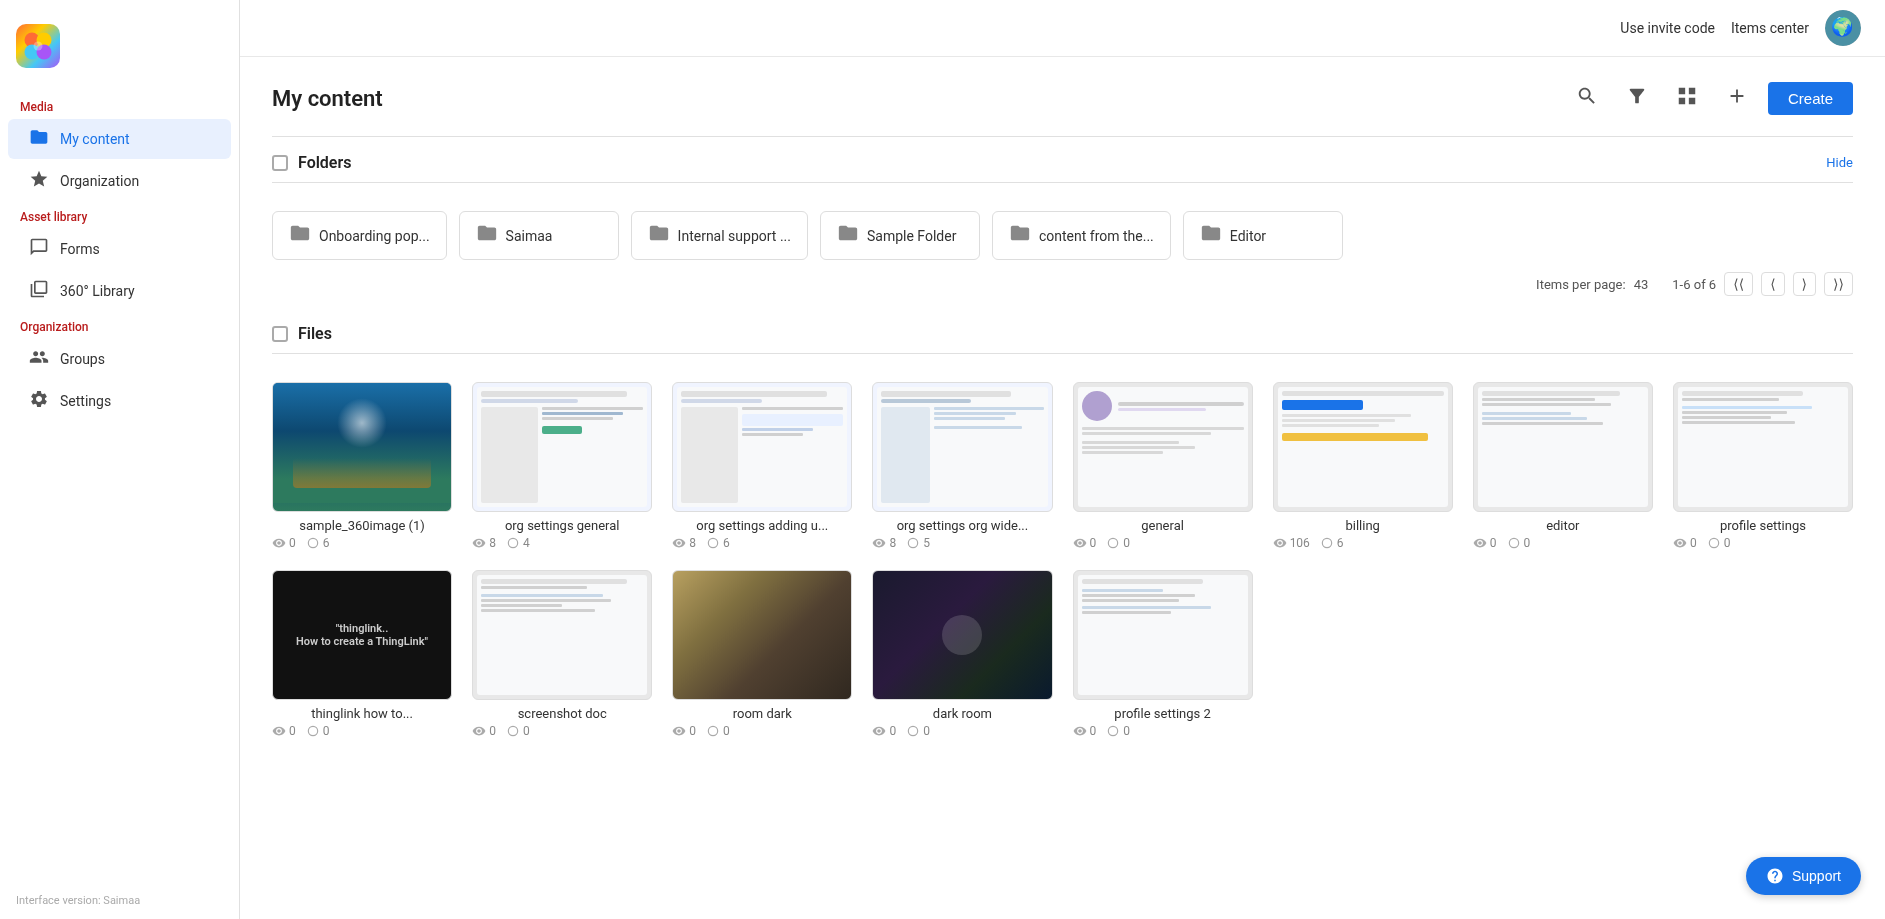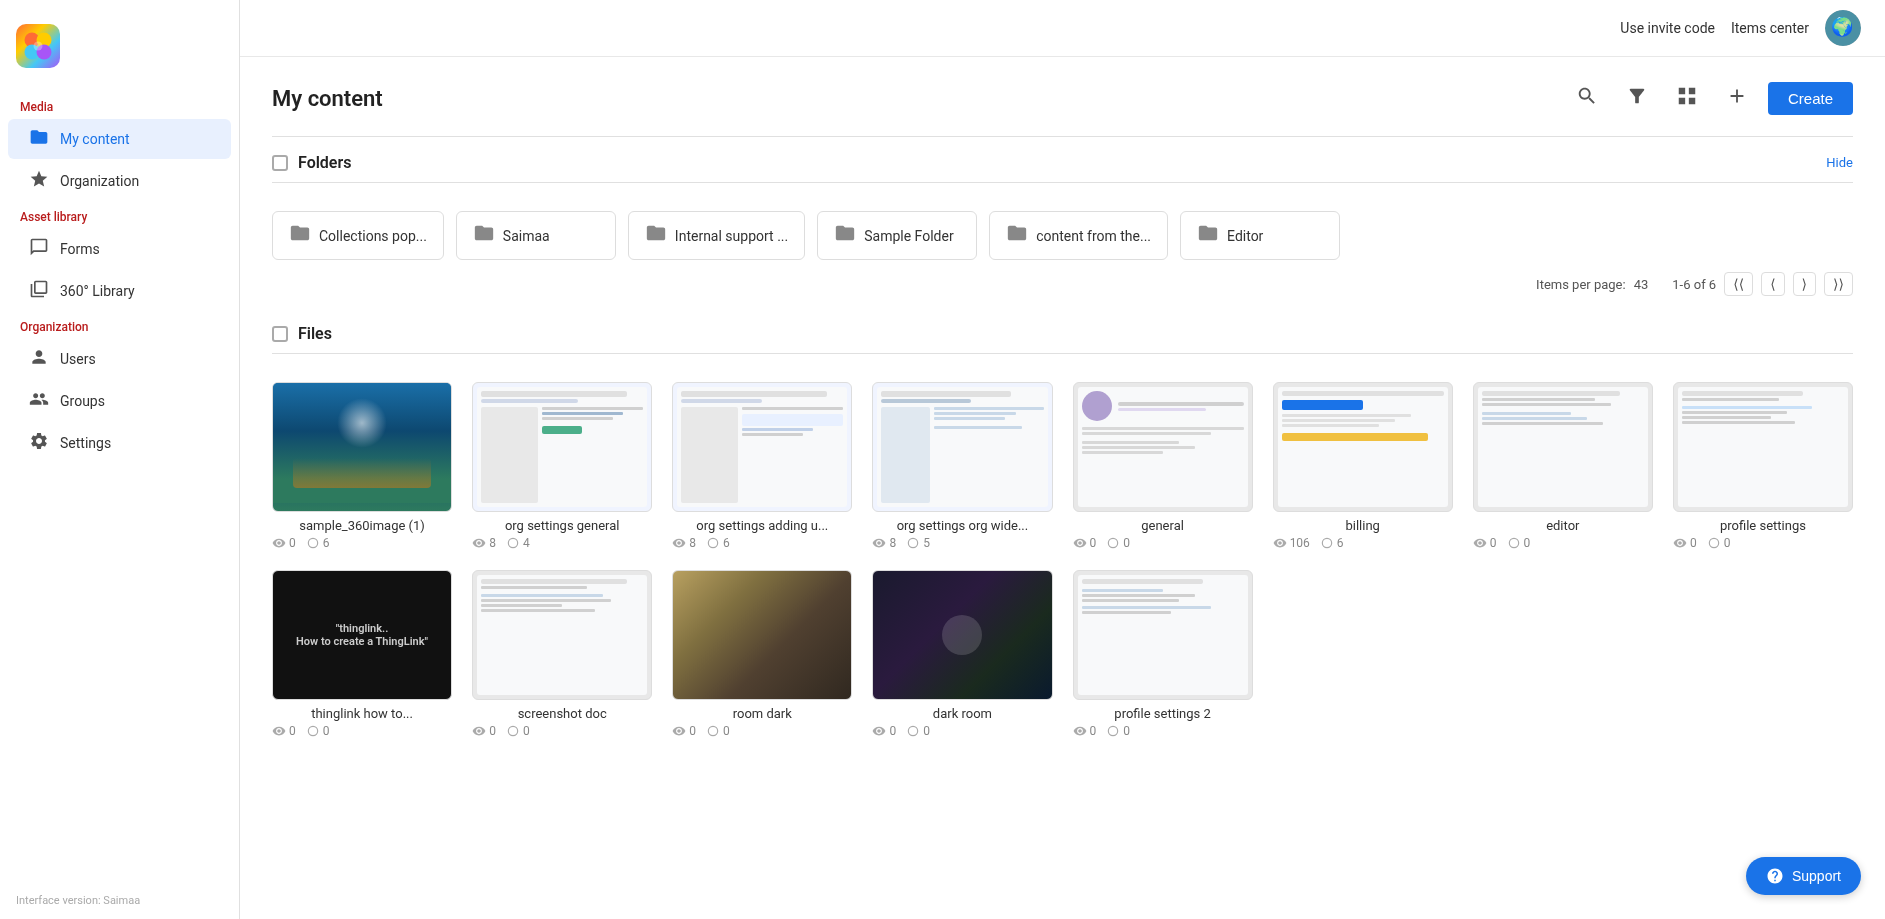--- a/index.html
+++ b/index.html
@@ -352,28 +352,20 @@
     <span class="item-icon">
       <svg width="20" height="20" viewBox="0 0 24 24" fill="#555">
           <path d="M4 6H2v14c0 1.1.9 2 2 2h14v-2H4V6zm16-4H8c-1.1 0-2 .9-2 2v12c0 1.1.9 2 2 2h12c1.1 0 2-.9 2-2V4c0-1.1-.9-2-2-2zm0 14H8V4h12v12z"></path>
         </svg>
     </span>
     <span>360° Library</span>
   </div>
 
   <div class="sidebar-section-label">Organization</div>
 
-  <div class="sidebar-item">
-    <span class="item-icon">
-      <svg width="20" height="20" viewBox="0 0 24 24" fill="#555">
-          <path d="M12 12c2.21 0 4-1.79 4-4s-1.79-4-4-4-4 1.79-4 4 1.79 4 4 4zm0 2c-2.67 0-8 1.34-8 4v2h16v-2c0-2.66-5.33-4-8-4z"></path>
-        </svg>
-    </span>
-    <span>Users</span>
-  </div>
 
   <div class="sidebar-item">
     <span class="item-icon">
       <svg width="20" height="20" viewBox="0 0 24 24" fill="#555">
           <path d="M16 11c1.66 0 2.99-1.34 2.99-3S17.66 5 16 5c-1.66 0-3 1.34-3 3s1.34 3 3 3zm-8 0c1.66 0 2.99-1.34 2.99-3S9.66 5 8 5C6.34 5 5 6.34 5 8s1.34 3 3 3zm0 2c-2.33 0-7 1.17-7 3.5V19h14v-2.5c0-2.33-4.67-3.5-7-3.5zm8 0c-.29 0-.62.02-.97.05 1.16.84 1.97 1.97 1.97 3.45V19h6v-2.5c0-2.33-4.67-3.5-7-3.5z"></path>
         </svg>
     </span>
     <span>Groups</span>
   </div>
 
@@ -442,21 +434,21 @@
         <span class="section-hide">Hide</span>
       </div>
 
       <div class="folders-grid">
         <div class="folder-item">
           <span class="folder-icon">
             <svg width="22" height="22" viewBox="0 0 24 24" fill="#888">
                 <path d="M10 4H4c-1.11 0-2 .89-2 2v12c0 1.11.89 2 2 2h16c1.11 0 2-.89 2-2V8c0-1.11-.89-2-2-2h-8l-2-2z"></path>
               </svg>
           </span>
-          <span>Collections pop...</span>
+          <span>Onboarding pop...</span>
         </div>
         <div class="folder-item">
           <span class="folder-icon">
             <svg width="22" height="22" viewBox="0 0 24 24" fill="#888">
                 <path d="M10 4H4c-1.11 0-2 .89-2 2v12c0 1.11.89 2 2 2h16c1.11 0 2-.89 2-2V8c0-1.11-.89-2-2-2h-8l-2-2z"></path>
               </svg>
           </span>
           <span>Saimaa</span>
         </div>
         <div class="folder-item">

